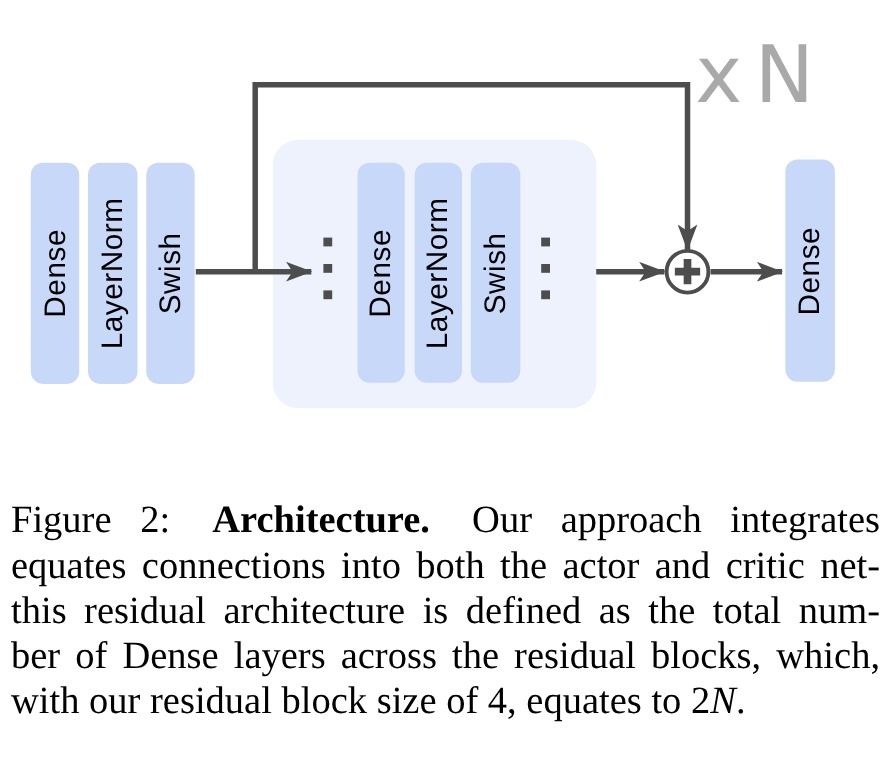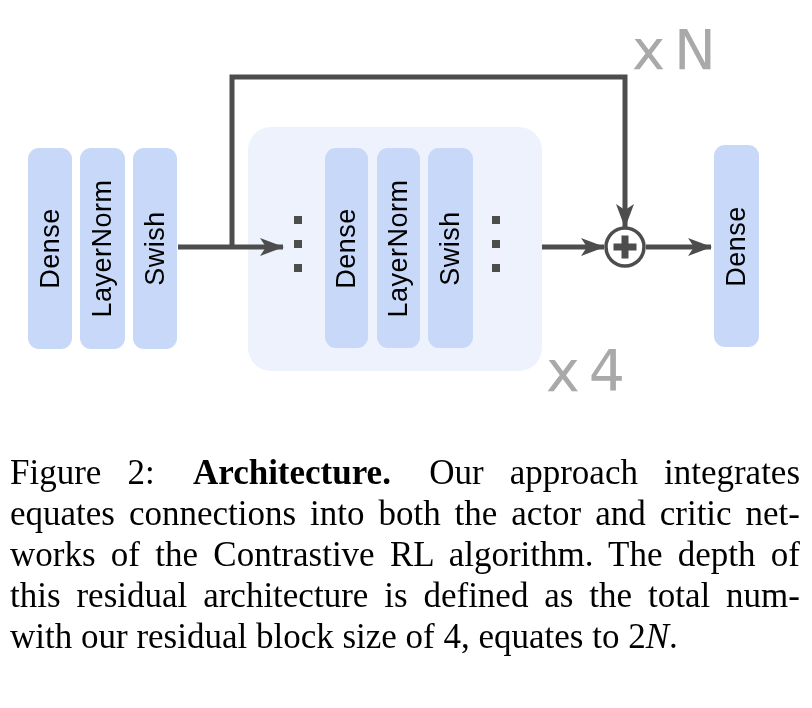--- a/index.html
+++ b/index.html
@@ -37,21 +37,21 @@
   .dot { width:8px; height:8px; background:var(--arrow,#4d4d4d); }
   .conn-svg { position:absolute; left:0; top:0; z-index:3; }
   .conn { fill:none; stroke:var(--arrow,#4d4d4d); stroke-width:5px; }
   .arrowhead { fill:var(--arrow,#4d4d4d); }
   .sum-circle { fill:var(--sum-fill,#fff); stroke:var(--arrow,#4d4d4d); stroke-width:3.5px; }
   .plus { fill:none; stroke:var(--arrow,#4d4d4d); stroke-width:7px; }
   .repeat-label {
     position:absolute; color:var(--repeat-label,#a9a9a9); z-index:2;
     font-family:"DejaVu Sans", sans-serif; line-height:1; white-space:nowrap;
   }
-  .repeat-outer { left:632px; top:22px;  font-size:56px; }
+  .repeat-outer { left:632px; top:32px;  font-size:72px; }
   .repeat-inner { left:546px; top:343px; font-size:57px; }
   .repeat-label .pre { margin-right:0.16em; }
   
   .caption {
     position:absolute; left:0; top:448px; width:812px;
     padding:4px 12px 0 10px; box-sizing:border-box;
     font-family:"Liberation Serif", serif; font-size:35px; line-height:41px;
     color:#000;
   }
   .cap-line { text-align:justify; }
@@ -100,23 +100,20 @@
       <span class="dot"></span>
     </div>
 
     <div class="layer-block b-out">
       <span class="layer-label">Dense</span>
     </div>
 
     <div class="repeat-label repeat-outer">
       <span class="pre">x</span><span>N</span>
     </div>
-    <div class="repeat-label repeat-inner">
-      <span class="pre">x</span><span>4</span>
-    </div>
 
     <svg class="conn-svg" width="812" height="445">
       <defs>
         <marker id="ah" viewBox="0 0 24 18" refX="23" refY="9" markerWidth="24" markerHeight="18" markerUnits="userSpaceOnUse" orient="auto">
           <path class="arrowhead" d="M0,0 L24,9 L0,18 L6,9 Z"></path>
         </marker>
       </defs>
       <path class="conn" d="M178 247 H283" marker-end="url(#ah)"></path>
       <path class="conn" d="M232 247 V77 H625 V227" marker-end="url(#ah)"></path>
       <path class="conn" d="M542 247 H604" marker-end="url(#ah)"></path>
@@ -126,20 +123,20 @@
     </svg>
   </div>
 
   <div class="caption">
     <div class="cap-line fill">
       <span class="cap-gap">Figure 2:</span>
       <span class="cap-bold cap-gap">Architecture.</span>
       <span>Our approach integrates</span>
     </div>
     <div class="cap-line fill">equates connections into both the actor and critic net-</div>
-    <div class="cap-line fill">works of the Contrastive RL algorithm. The depth of</div>
     <div class="cap-line fill">this residual architecture is defined as the total num-</div>
+    <div class="cap-line fill">ber of Dense layers across the residual blocks, which,</div>
     <div class="cap-line last">
       <span>with our residual block size of 4, equates to 2</span><span class="math-italic">N</span><span>.</span>
     </div>
   </div>
 
 </div>
 
 </body></html>

